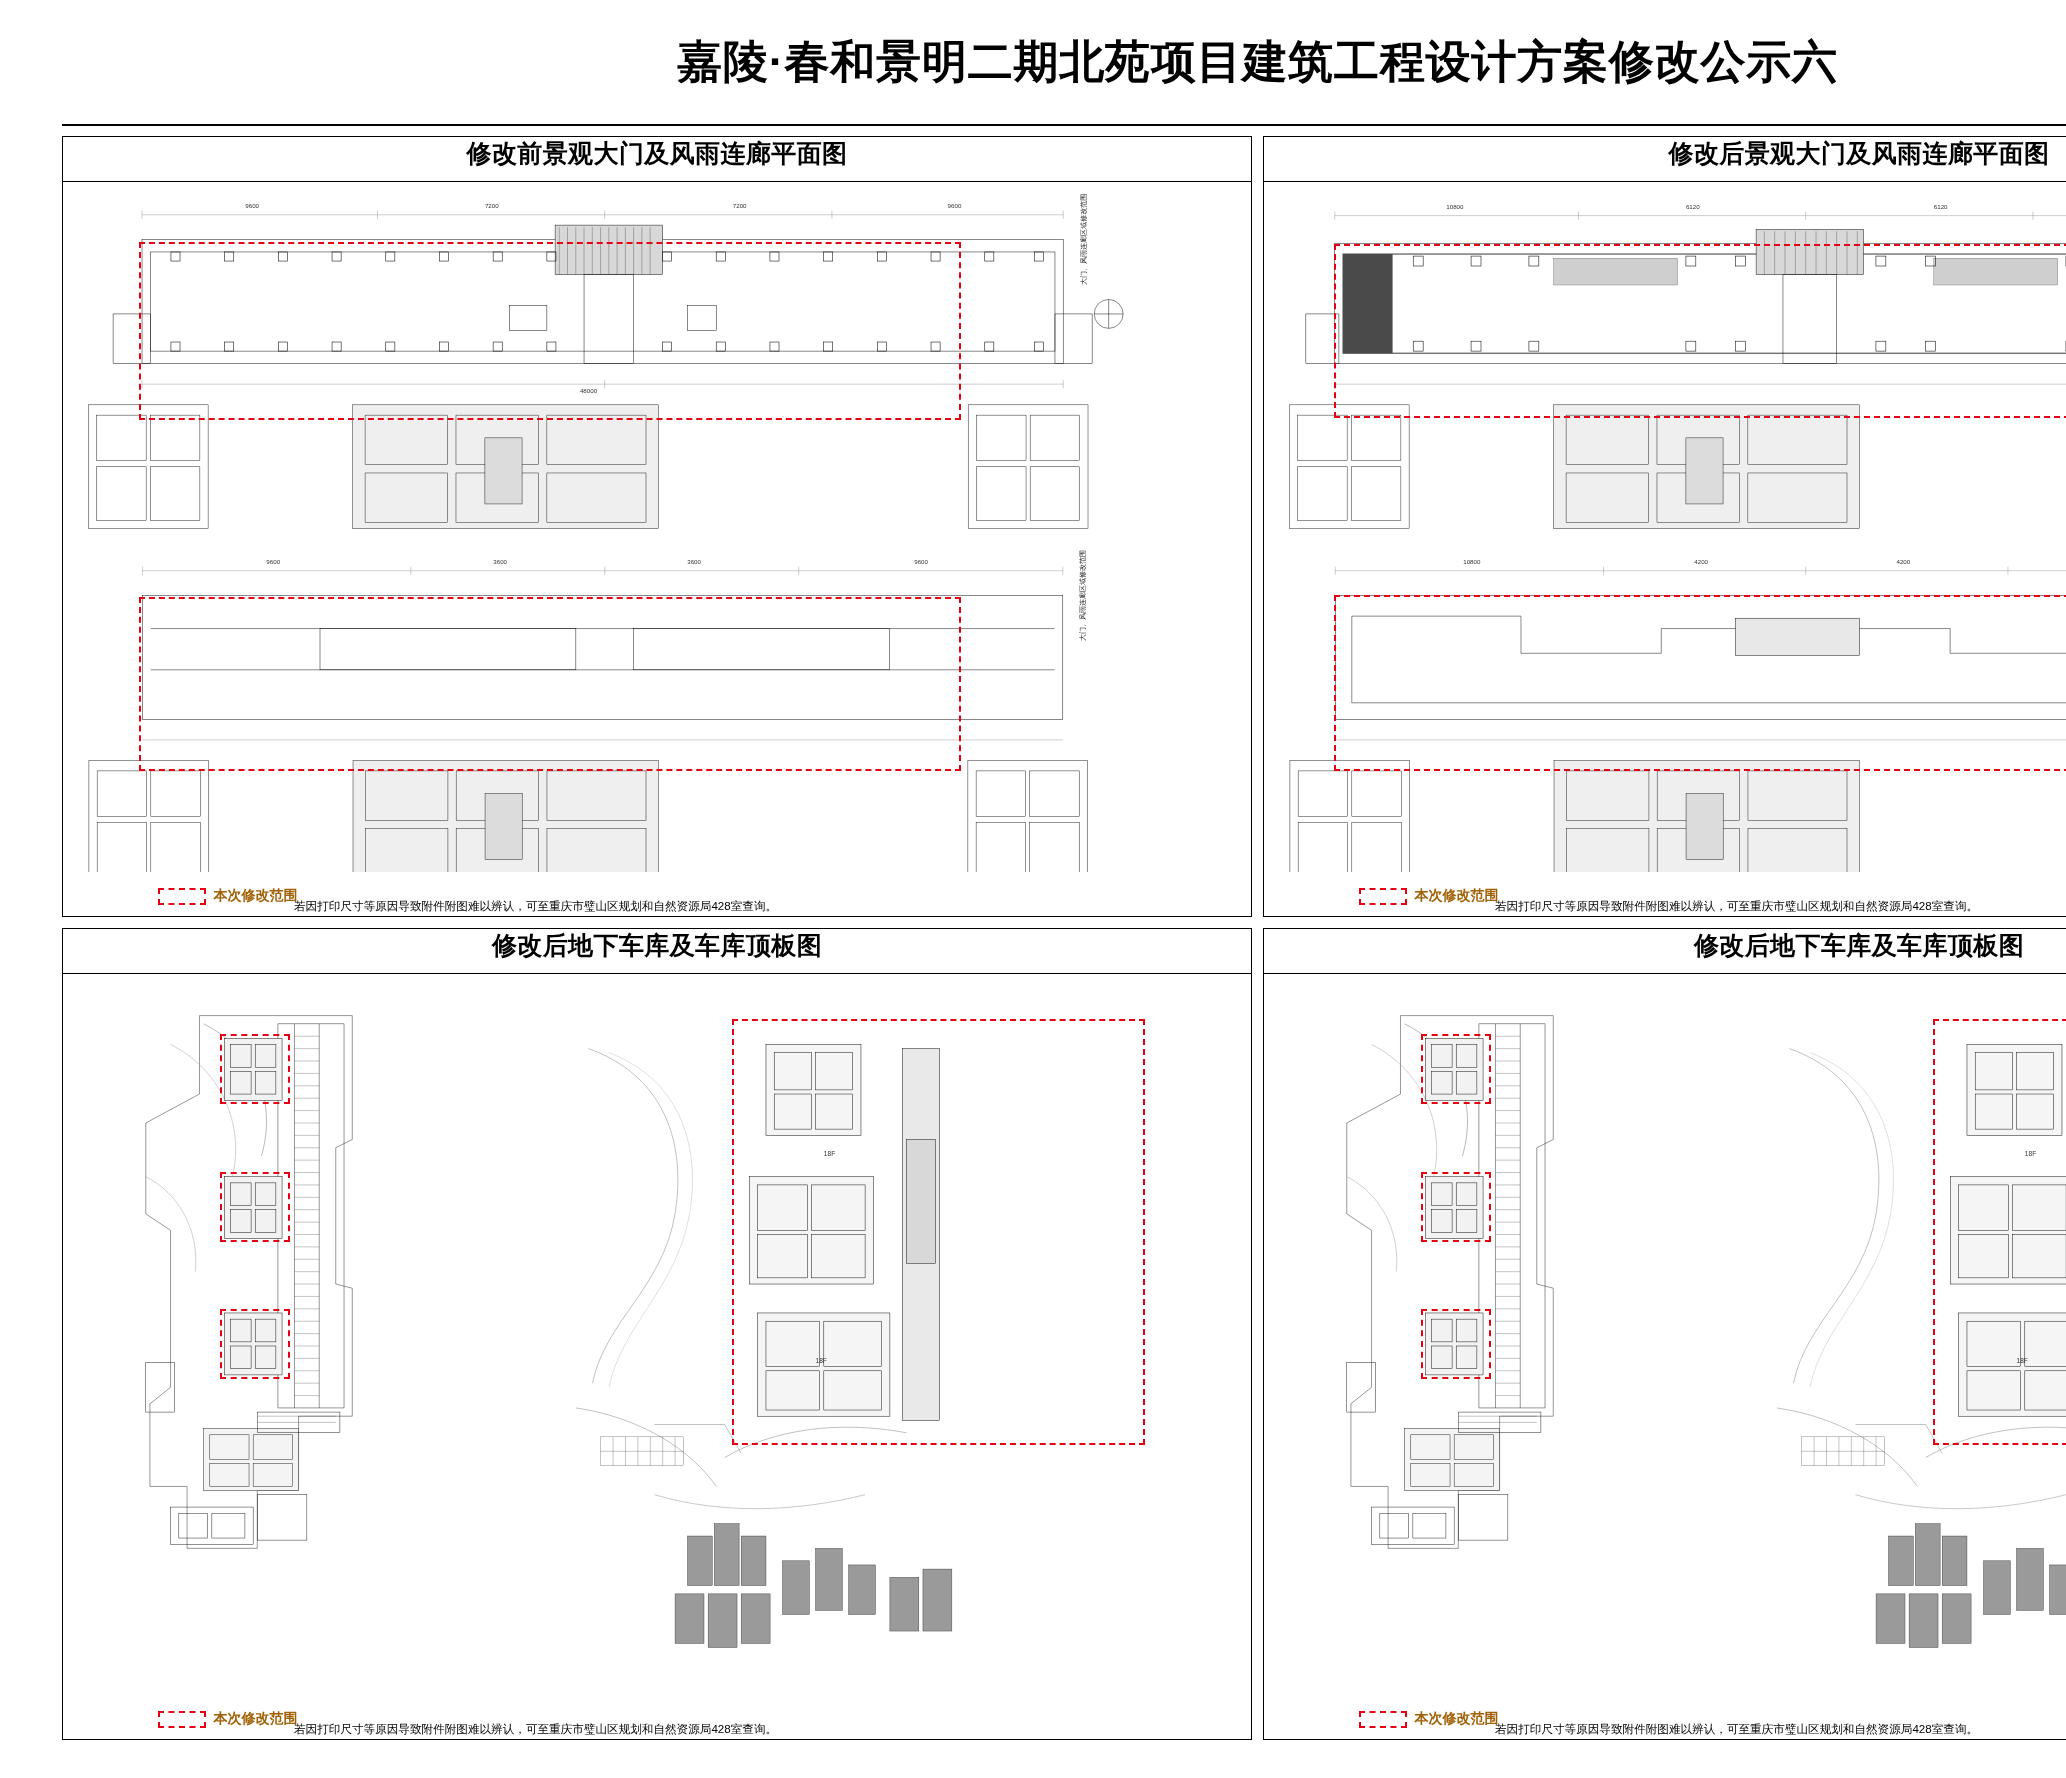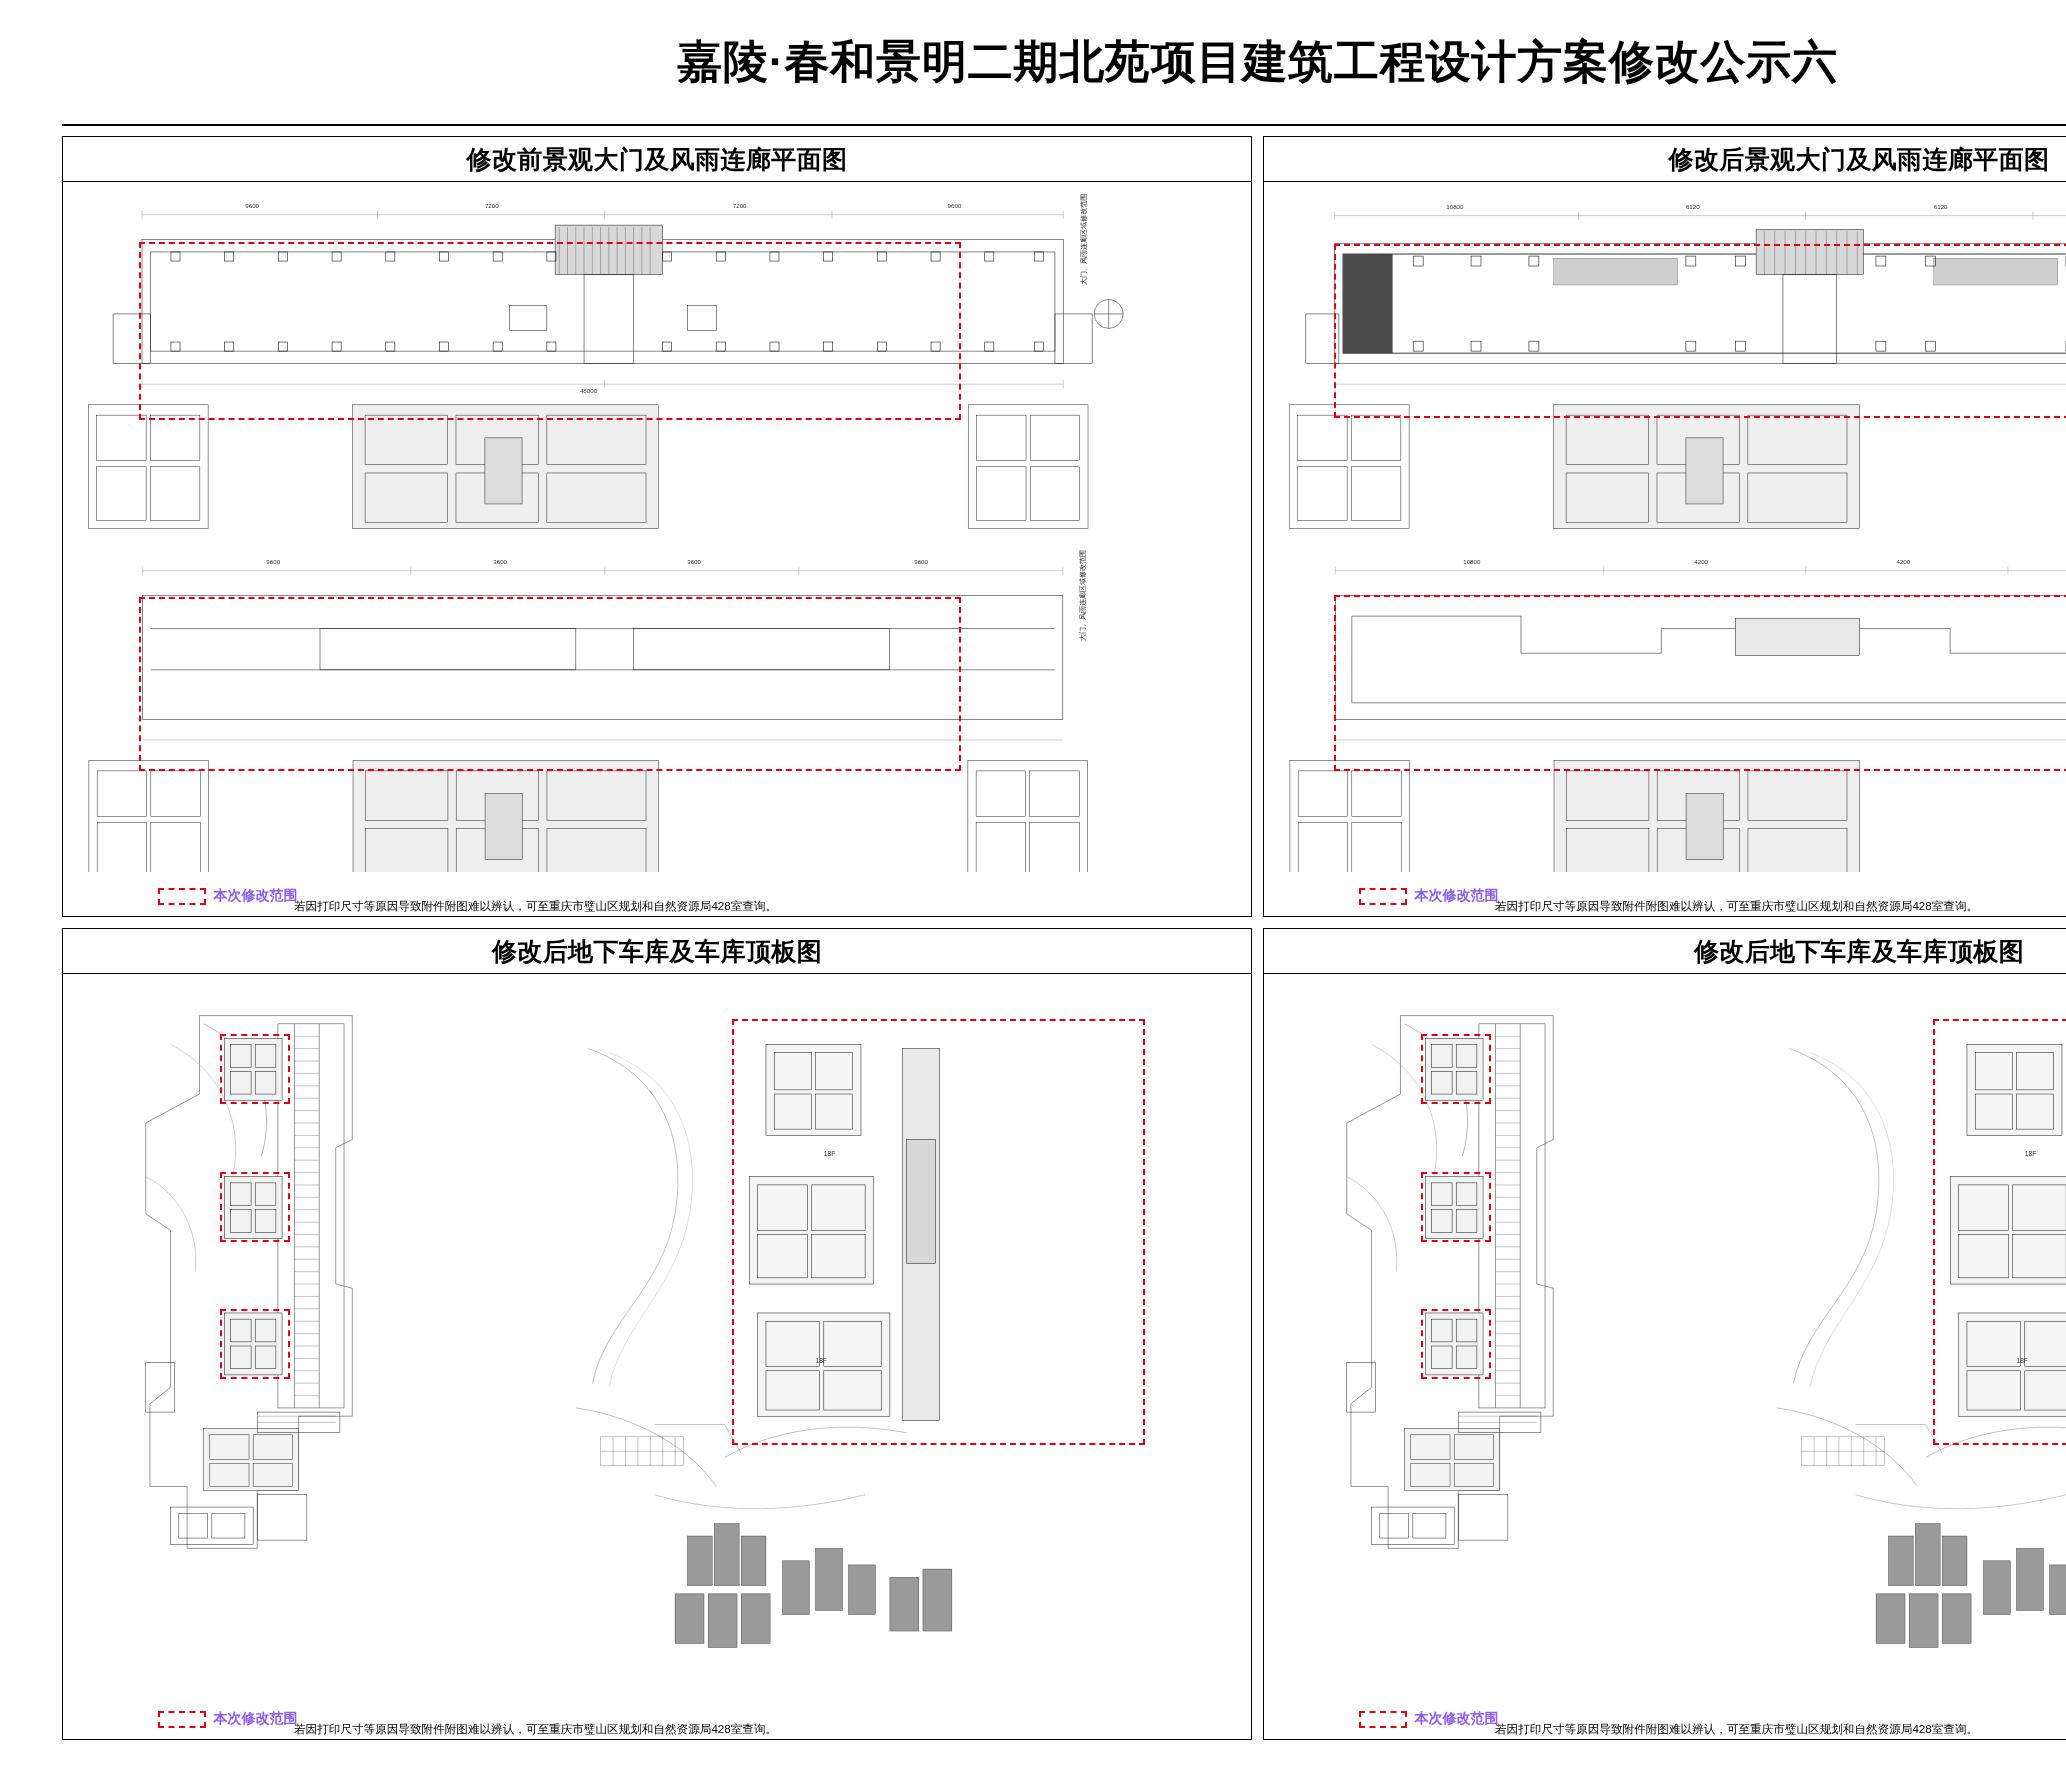--- a/index.html
+++ b/index.html
@@ -27,34 +27,34 @@
     position:absolute;border:1.7px solid #000;background:#fff;box-sizing:border-box;
   }
   .q-tl{left:62px;  top:136px;  width:1190px; height:781px;}
   .q-tr{left:1263px; top:136px;  width:1192px; height:781px;}
   .q-bl{left:62px;  top:928px; width:1190px; height:812px;}
   .q-br{left:1263px; top:928px; width:1192px; height:812px;}
 
   .quad-header{
     position:absolute;left:0;top:0;width:100%;height:45px;
     border-bottom:1.7px solid #000;box-sizing:border-box;
-    display:flex;align-items:center;justify-content:center;
+    display:flex;justify-content:center;
   }
   .quad-header span{font-size:25px;font-weight:bold;letter-spacing:0.4px;}
 
   .quad-body{position:absolute;left:0;top:45px;right:0;bottom:0;overflow:hidden;}
 
   
   .legend{
     position:absolute;bottom:10.7px;left:95px;display:flex;align-items:center;gap:7.4px;
   }
   .legend-swatch{
     width:48px;height:16.5px;border:2.1px dashed #e60012;box-sizing:border-box;
   }
-  .legend-label{font-size:14px;font-weight:bold;color:#8b5cf6;}
+  .legend-label{font-size:14px;font-weight:bold;color:#a16207;}
   .legend-note{
     position:absolute;bottom:2px;left:231px;font-size:11.6px;color:#000;white-space:nowrap;
   }
 
   
   .dwg{position:absolute;}
   svg{display:block;}
 
   .redbox{
     position:absolute;border:2.1px dashed #e60012;box-sizing:border-box;pointer-events:none;

